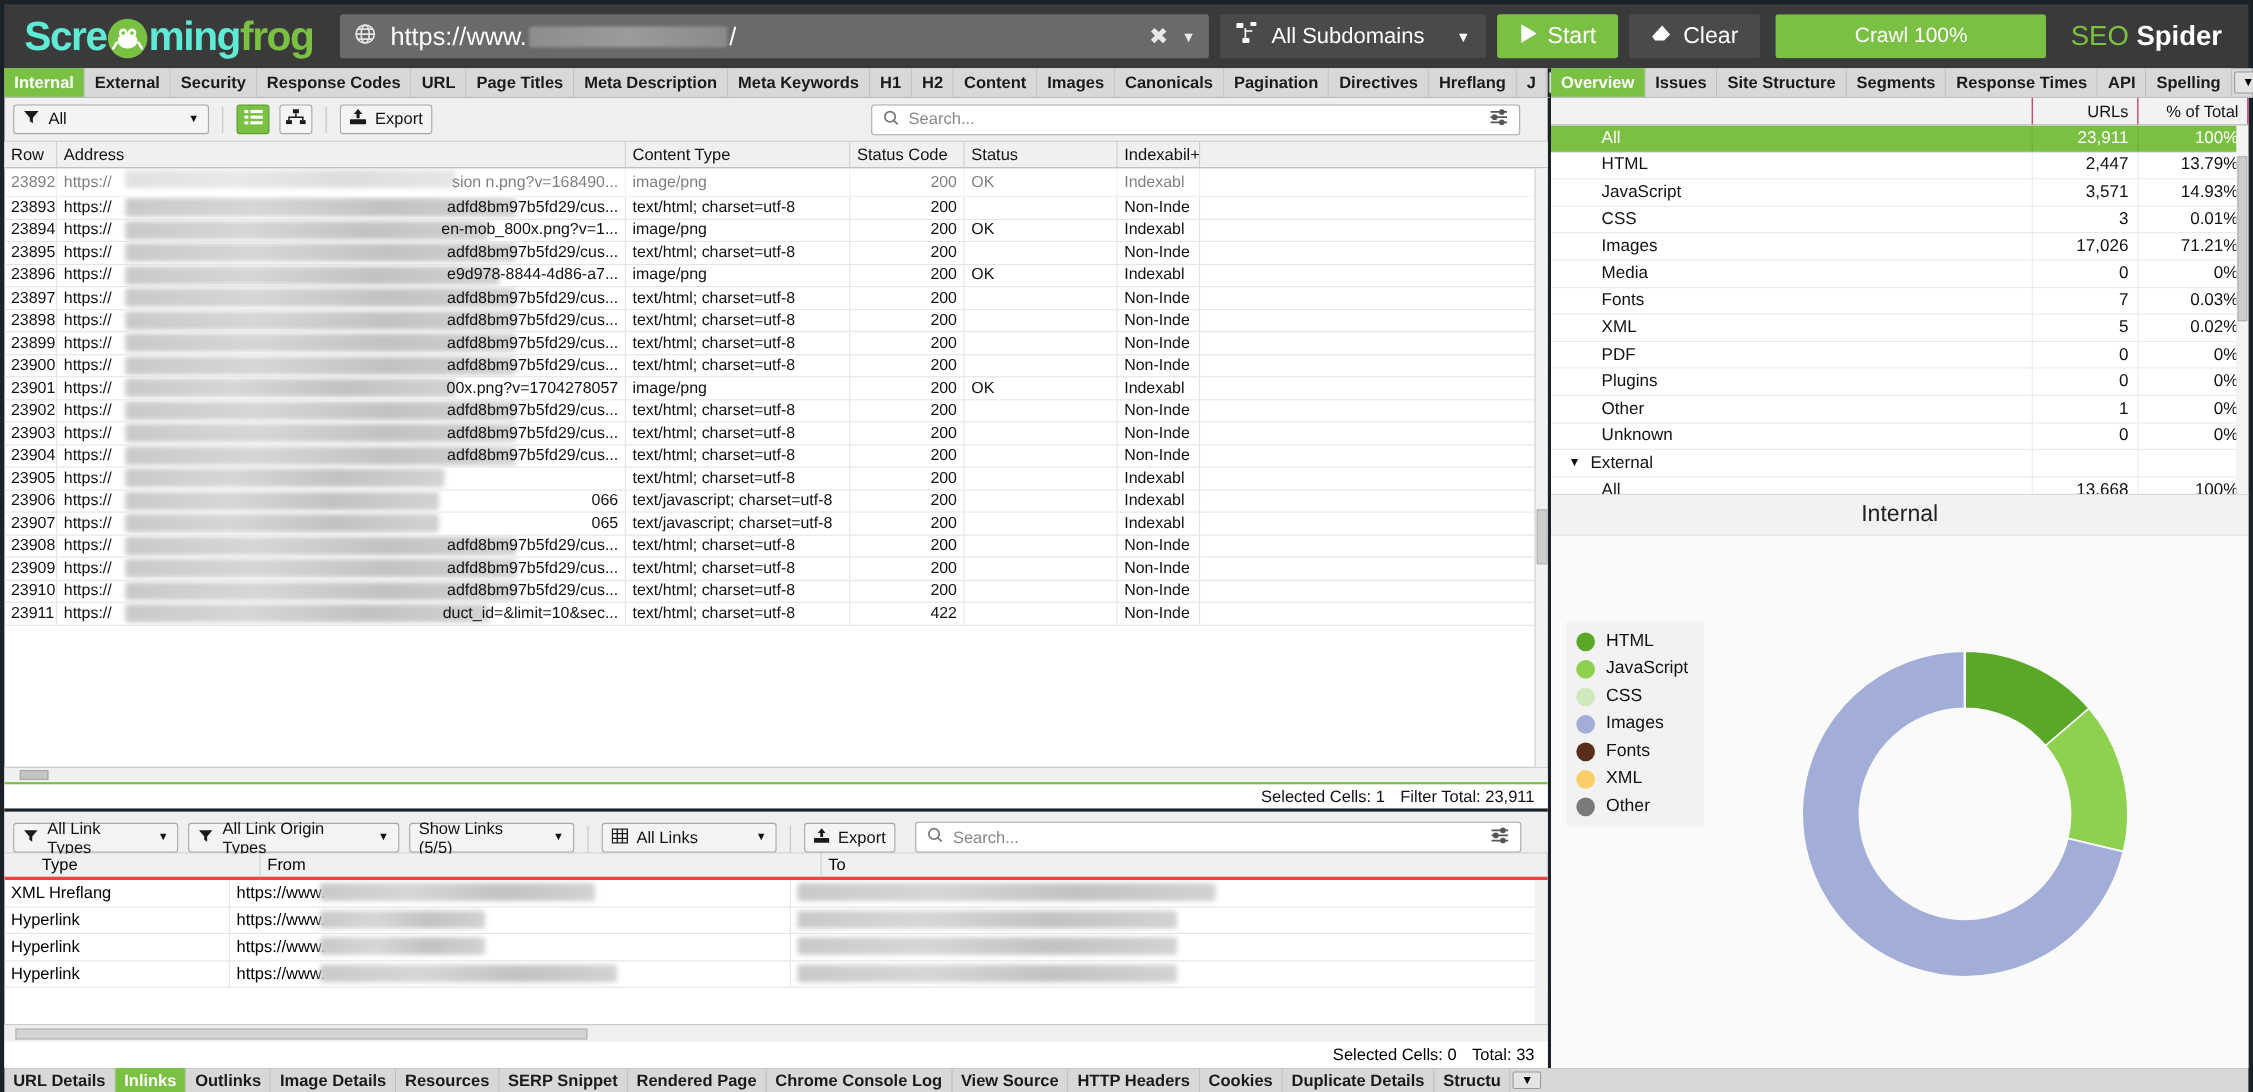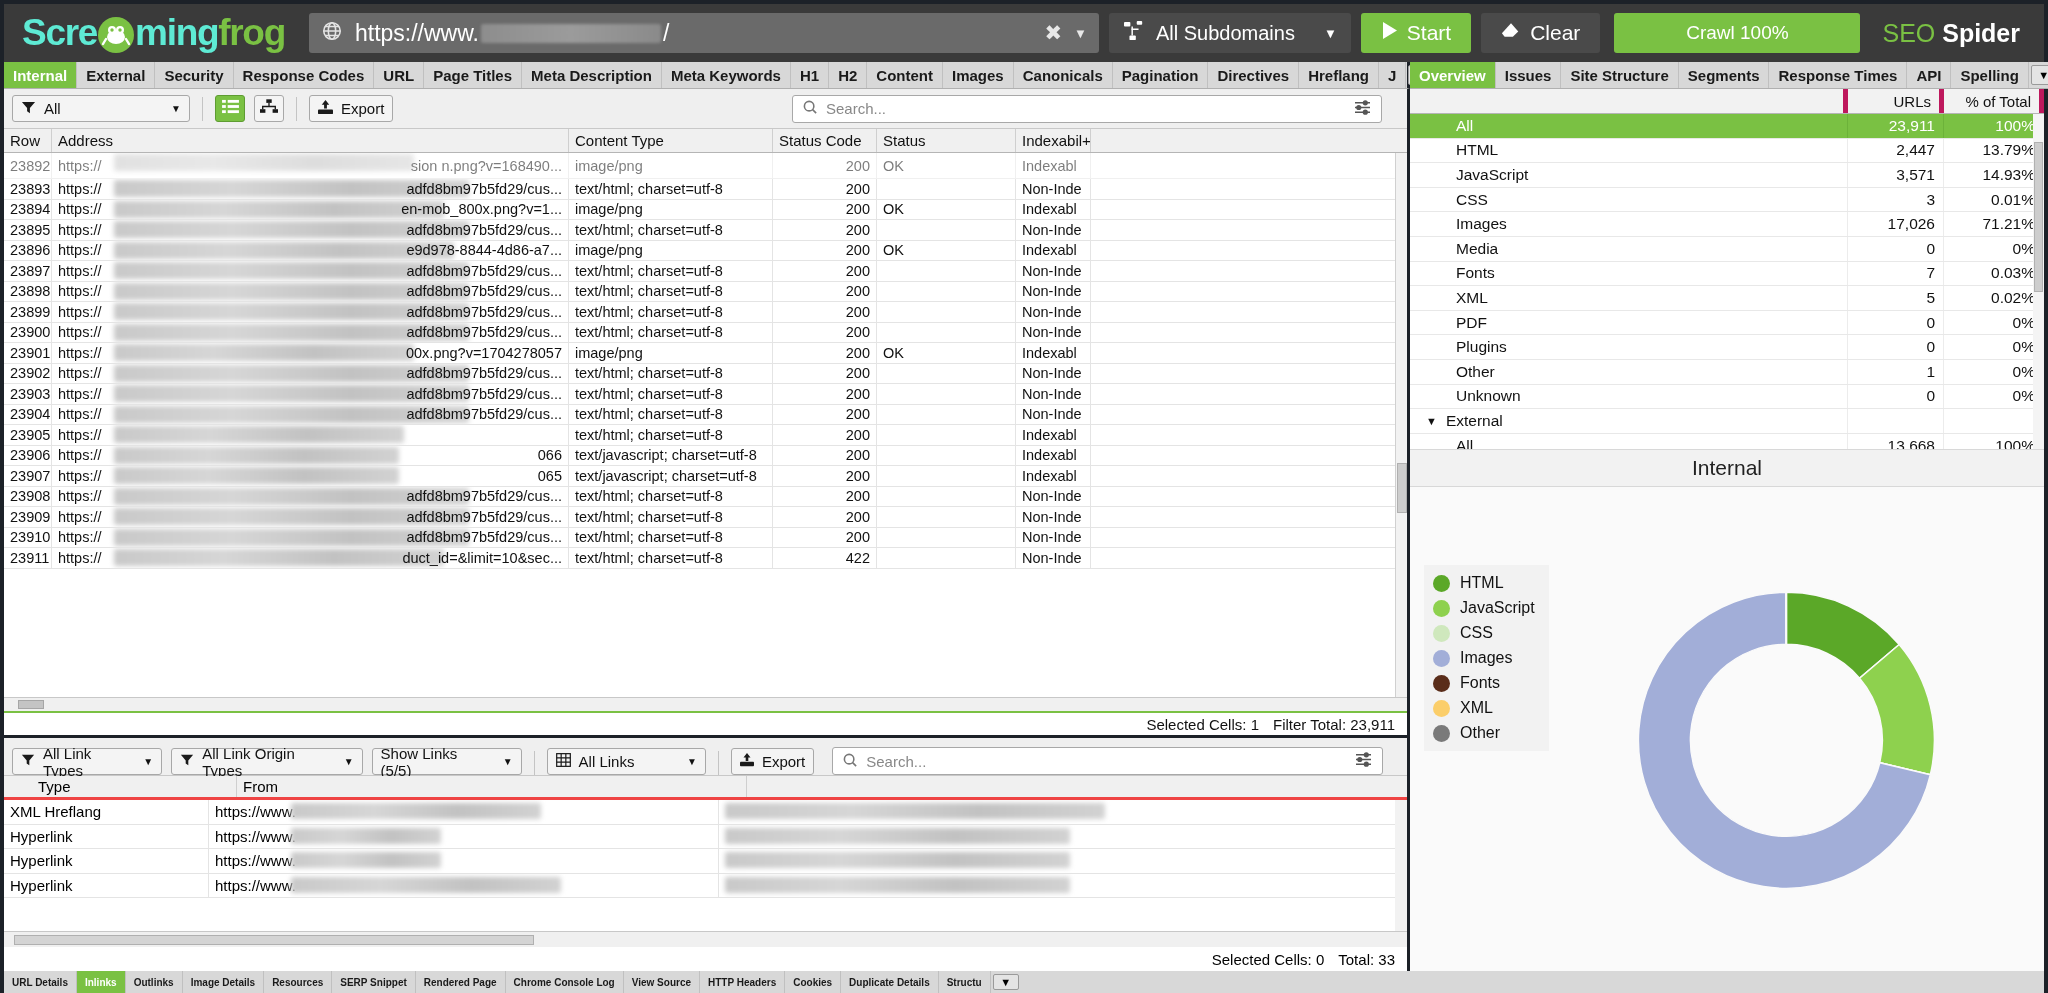--- a/index.html
+++ b/index.html
@@ -111,21 +111,21 @@
   .bstatus { height: 24px; display: flex; align-items: center; justify-content: flex-end;
              padding: 0 12px; font-size: 15px; gap: 14px; flex: 0 0 24px; background: #fff; }
   .bscroll { height: 16px; background: #f0f0f0; border-top: 1px solid #c8c8c8;
              display: flex; align-items: center; padding: 0 10px; flex: 0 0 16px; }
 
   
   .ovhead { display: flex; height: 25px; background: #f2f2f2; font-size: 15px; color: #111;
             border-bottom: 1px solid #b5b5b5; flex: 0 0 25px; }
   .ov-name { flex: 1; } .ov-urls { width: 96px; } .ov-pct { width: 100px; }
   .ovhead > div { display: flex; align-items: center; padding: 0 8px;
-                  border-right: 5px solid #be185d; }
+                  border-right: 1px solid #be185d; }
   .ovhead .ov-urls, .ovhead .ov-pct { justify-content: flex-end; }
   .ovlist { flex: 0 0 335px; overflow: hidden; position: relative; }
   .ovrow { display: flex; height: 24.6px; font-size: 15.5px; color: #111;
            border-bottom: 1px solid #e8e8e8; }
   .ovrow > div { display: flex; align-items: center; padding: 0 8px;
                  border-right: 1px solid #ececec; }
   .ovrow .ov-urls, .ovrow .ov-pct { justify-content: flex-end; }
   .ovrow .ov-name { padding-left: 46px; }
   .ovrow.sel { background: #7ac143; color: #fff; }
   .ovrow.sel > div { border-right-color: #6cb23a; }
@@ -139,21 +139,21 @@
   .chartarea { flex: 1; position: relative; background: #fafafa; min-height: 0; }
   .legend { position: absolute; left: 14px; top: 78px; background: #f2f2f2;
             padding: 9px 14px 9px 9px; display: flex; flex-direction: column; gap: 7px; }
   .lgitem { display: flex; align-items: center; gap: 10px; font-size: 16px; color: #111; }
   .dot { width: 17px; height: 17px; border-radius: 50%; flex: 0 0 17px; }
   .donut { position: absolute; left: 50%; top: 50%; transform: translate(-32%,-46%); }
 
   
   .bottomtabs { height: 22px; background: #d8d8d8; display: flex; align-items: stretch;
                 flex: 0 0 22px; overflow: hidden; }
-  .btab { display: flex; align-items: center; padding: 0 8px; font-size: 10px;
+  .btab { display: flex; align-items: center; padding: 0 8px; font-size: 15px;
           font-weight: 700; color: #1a1a1a; border-right: 1px solid #c0c0c0; white-space: nowrap; }
   .btab.active { background: #7ac143; color: #fff; }
 </style>
 </head>
 <body>
 
 <div class="app">
 
   <div class="topbar">
     <div class="logo">
@@ -728,20 +728,23 @@
           </div>
           <div style="width:8px"></div>
         </div>
         <div class="bhead" id="links-head">
             <div class="th l-type">
               <span>Type</span>
             </div>
             <div class="th l-from">
               <span>From</span>
             </div>
+            <div class="th l-to">
+              <span>To</span>
+            </div>
           </div>
         <div id="links-body" style="flex: 1 1 0%; overflow: hidden; position: relative;">
             <div class="brow">
               <div class="td l-type">XML Hreflang</div>
               <div class="td l-from">
                 <span>https://www.</span>
                 <span class="addr-blur" style="left: 82px; top: 3px; width: 250px; height: 16px;"></span>
               </div>
               <div class="td l-to">
                 <span class="addr-blur" style="left: 6px; top: 3px; width: 380px; height: 16px;"></span>

